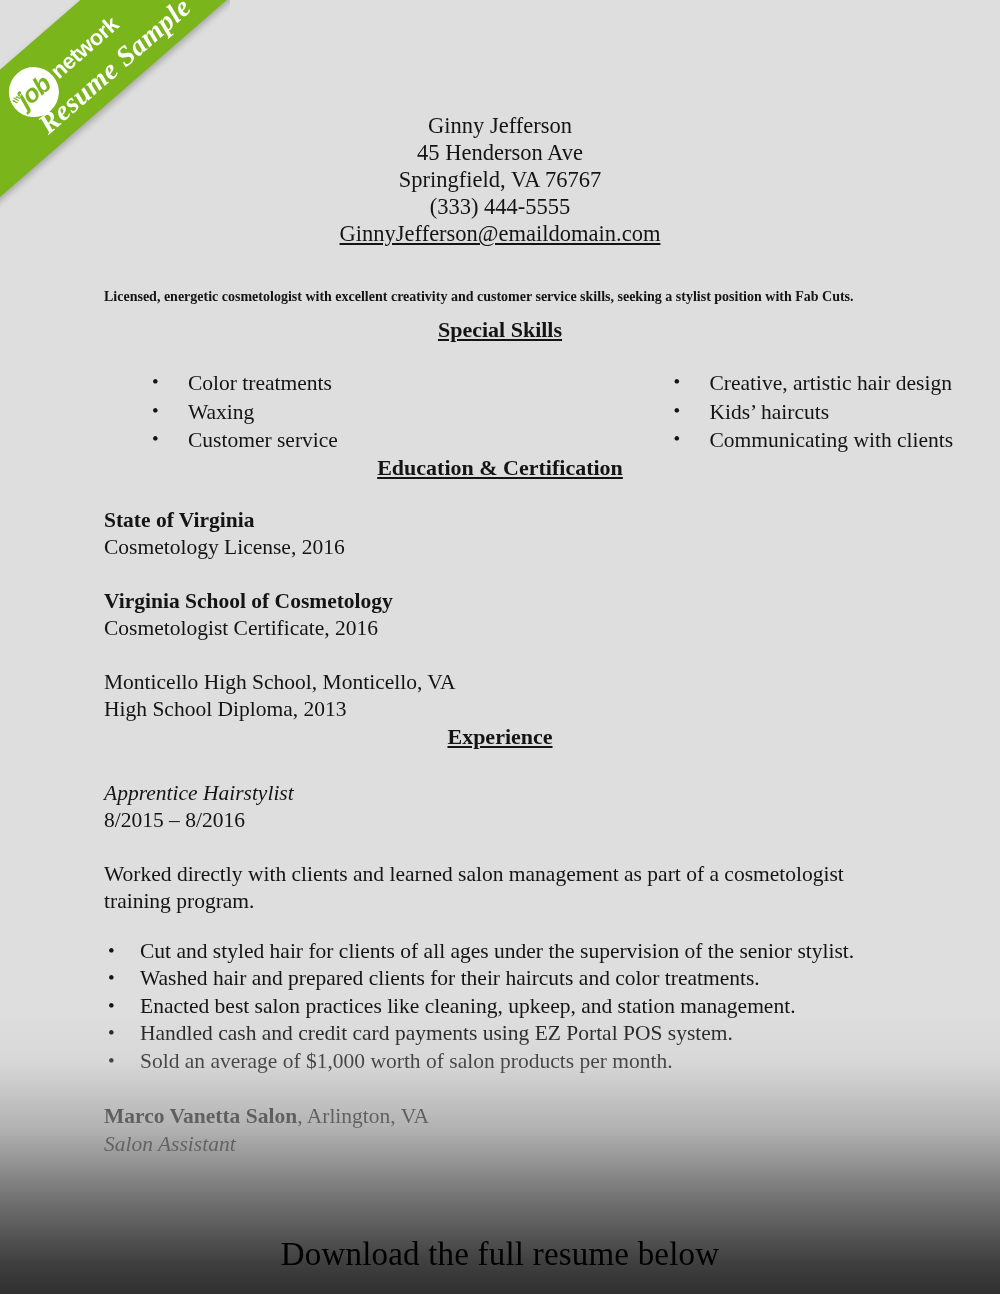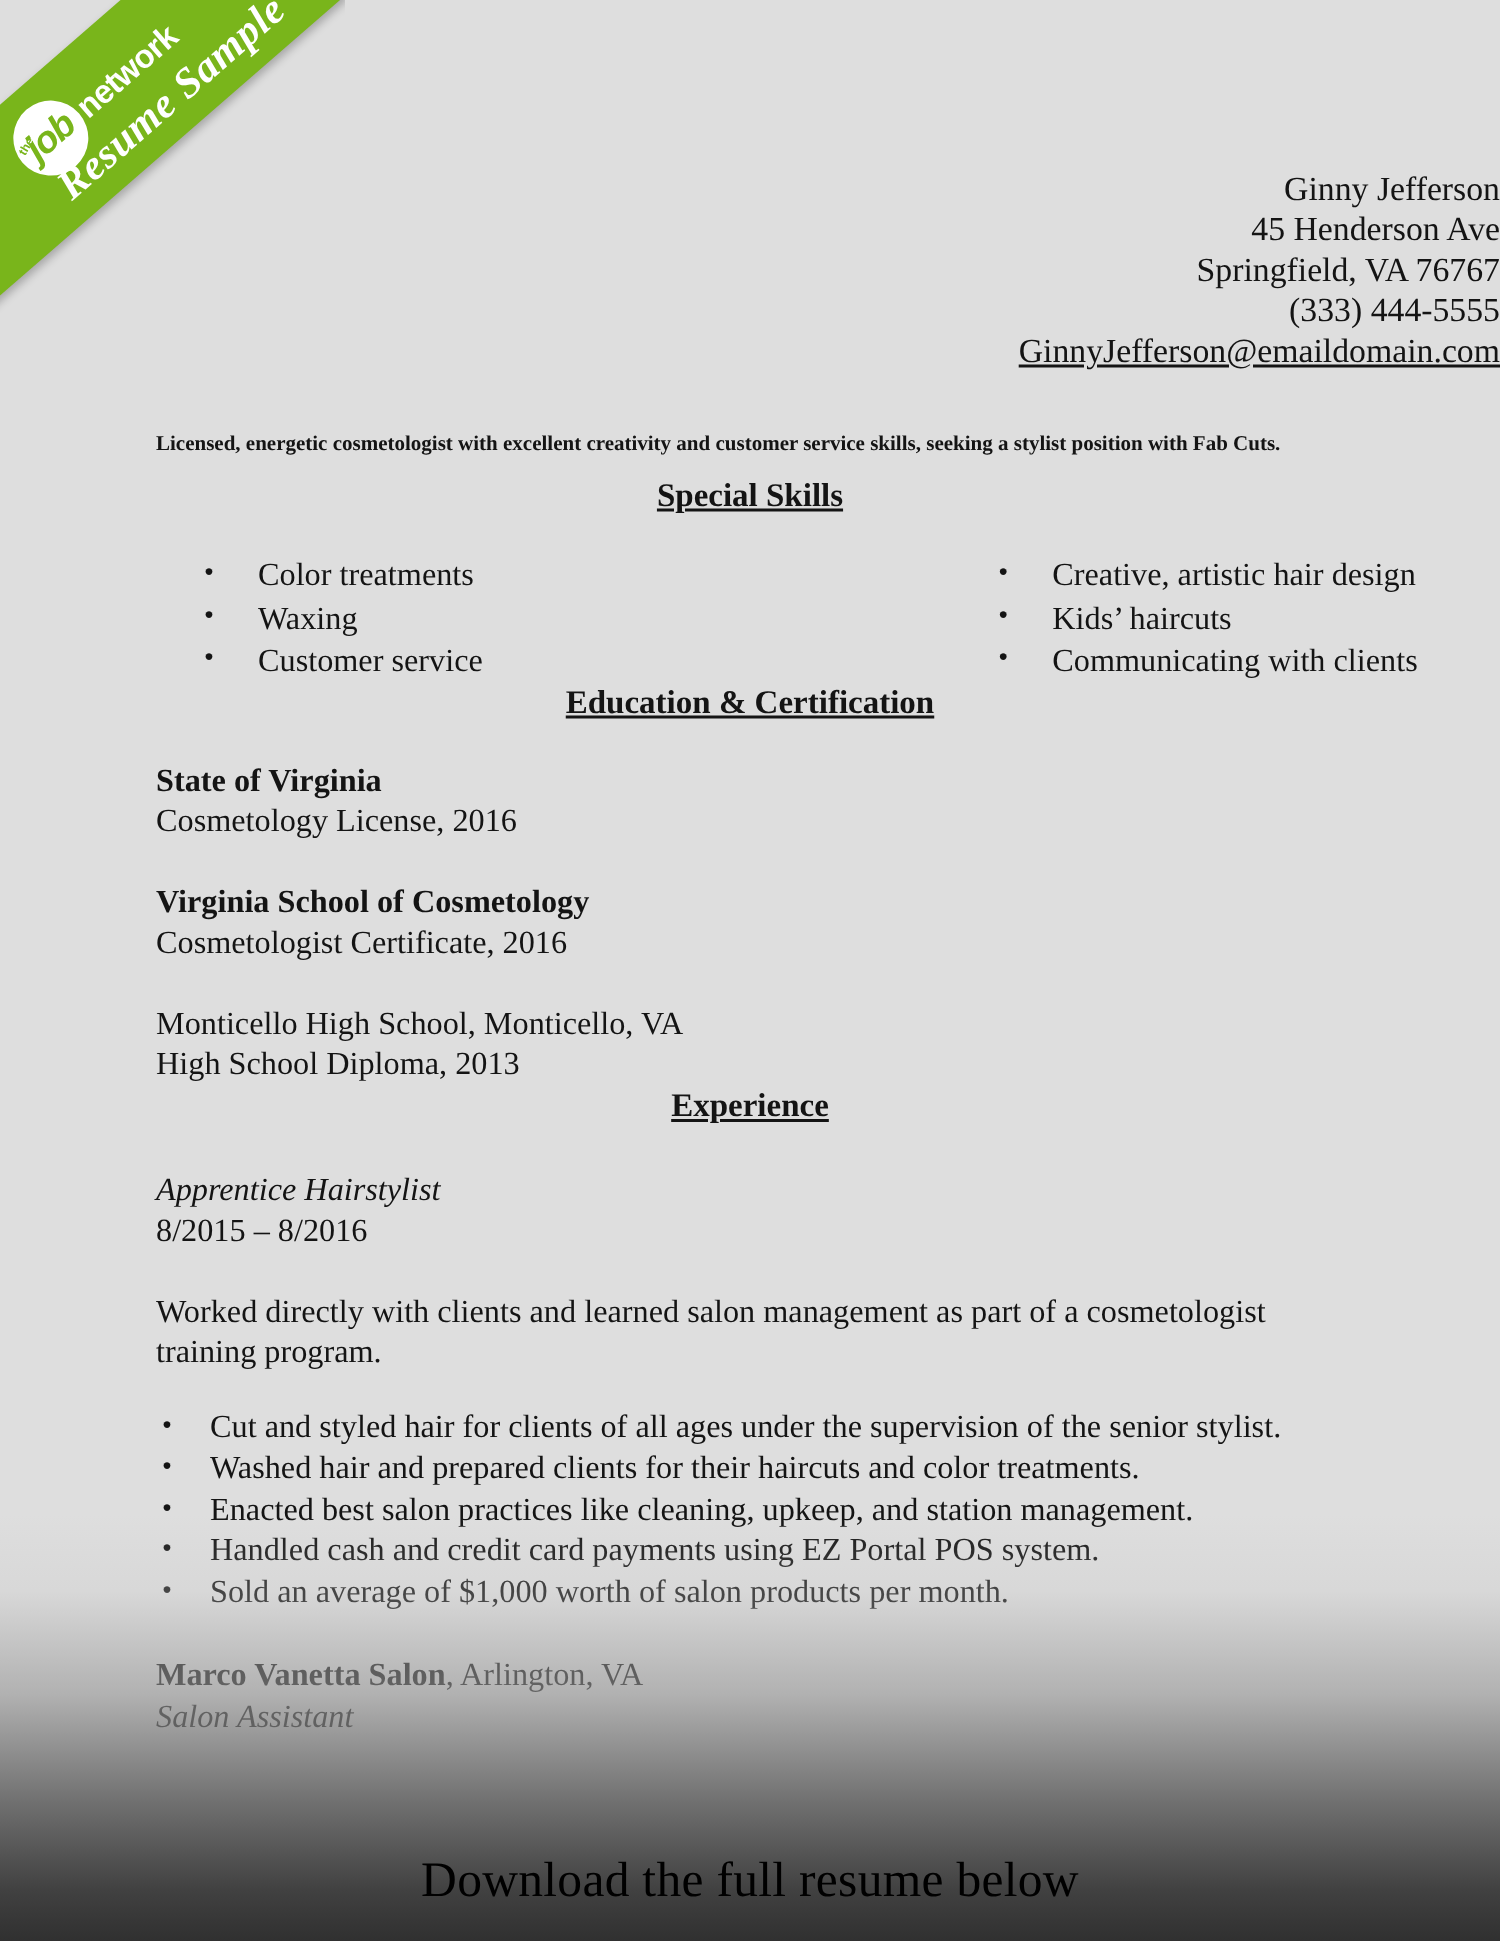--- a/index.html
+++ b/index.html
@@ -132,21 +132,21 @@
   #resume {
     position: absolute;
     left: 0;
     top: 0;
     width: 1000px;
     z-index: 10;
     color: #141414;
   }
 
   .contact-block {
-    text-align: right;
+    text-align: center;
     margin-top: 112px;
     font-size: 22.5px;
     line-height: 27px;
   }
   .contact-line { display: block; }
   .contact-email { text-decoration: underline; }
 
   .summary {
     margin: 30px 104px 0 104px;
     font-size: 14px;
@@ -160,21 +160,21 @@
     font-size: 22px;
     font-weight: bold;
   }
   .section-head span {
     text-decoration: underline;
   }
 
   
   .skills-wrap {
     display: flex;
-    margin: 26px 0 0 0;
+    margin: 26px 0 0 16px;
     padding: 0;
     gap: 43px;
   }
   .skills-col {
     width: 50%;
     box-sizing: border-box;
   }
   .skills-col ul {
     margin: 0;
     padding: 0 0 0 136px;

